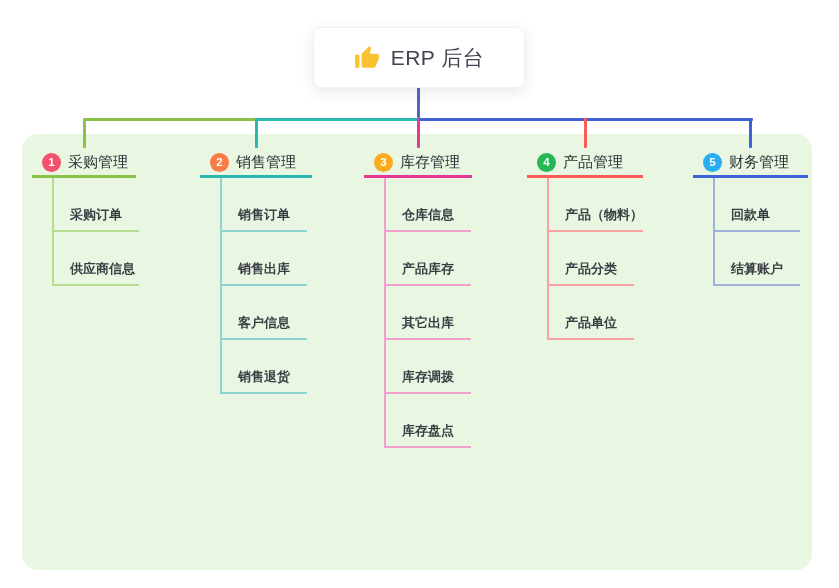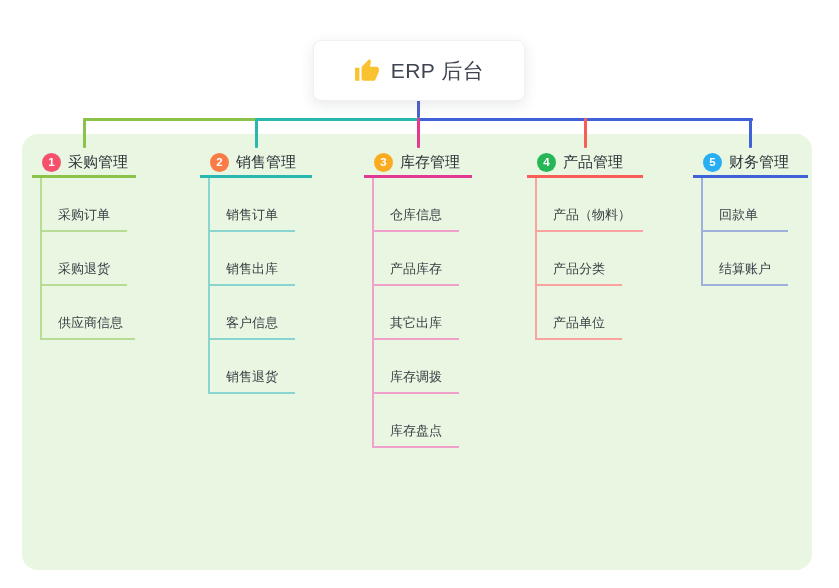--- a/index.html
+++ b/index.html
@@ -4,21 +4,21 @@
 <style>
   html,body{margin:0;padding:0;background:#ffffff;}
   body{
     width:839px;height:588px;overflow:hidden;
     font-family:"Liberation Sans","DejaVu Sans",sans-serif;
   }
   #stage{position:relative;width:839px;height:588px;}
 
   
   .root-card{
-    position:absolute;left:313px;top:40px;width:210px;height:59px;
+    position:absolute;left:313px;top:27px;width:210px;height:59px;
     background:#ffffff;border:1px solid #f1f1f4;border-radius:8px;
     box-shadow:0 4px 14px rgba(60,70,90,.12);
     display:flex;align-items:center;justify-content:center;gap:11px;
     cursor:pointer;z-index:3;
   }
   .root-card .thumb{width:26px;height:26px;flex:0 0 auto;display:block;}
   .root-title{font-size:21px;color:#3e4450;font-weight:500;letter-spacing:.5px;}
 
   
   .panel{
@@ -36,21 +36,21 @@
     height:25px;padding-left:10px;
     border-bottom:3px solid var(--main);
     cursor:pointer;
   }
   .badge{
     width:19px;height:19px;border-radius:50%;flex:0 0 auto;
     display:flex;align-items:center;justify-content:center;
     color:#fff;font-size:11.5px;font-weight:700;line-height:1;
   }
   .blabel{font-size:15px;font-weight:500;color:#2e3237;white-space:nowrap;}
-  .children{margin-left:8px;border-left:2px solid var(--light);}
+  .children{margin-left:20px;border-left:2px solid var(--light);font-weight:bold;}
   .child{height:54px;display:flex;align-items:flex-end;}
   .child-link{
     border-bottom:2px solid var(--light);
     padding:0 12px 6px 16px;min-width:57px;
     font-size:13px;color:#3a3e44;white-space:nowrap;cursor:pointer;
   }
 </style>
 </head>
 <body>
 
@@ -79,23 +79,20 @@
 
   <div id="branches">
       <div class="branch" style="left: 32px; width: 104px; --main: #8bc34a; --light: #b7dc94;">
         <div class="head">
           <span class="badge" style="background: rgb(245, 81, 108);">1</span>
           <span class="blabel">采购管理</span>
         </div>
         <div class="children">
           <div class="child">
             <span class="child-link">采购订单</span>
-          </div>
-          <div class="child">
-            <span class="child-link">采购退货</span>
           </div>
           <div class="child">
             <span class="child-link">供应商信息</span>
           </div>
         </div>
       </div>
       <div class="branch" style="left: 200px; width: 112px; --main: #2ab7af; --light: #8ad5cf;">
         <div class="head">
           <span class="badge" style="background: rgb(249, 123, 69);">2</span>
           <span class="blabel">销售管理</span>

